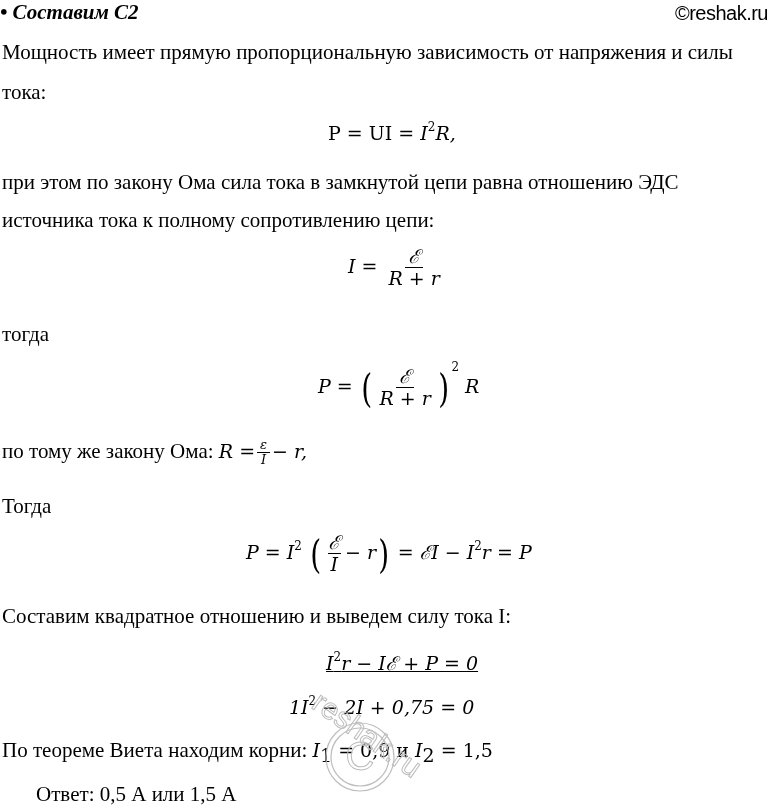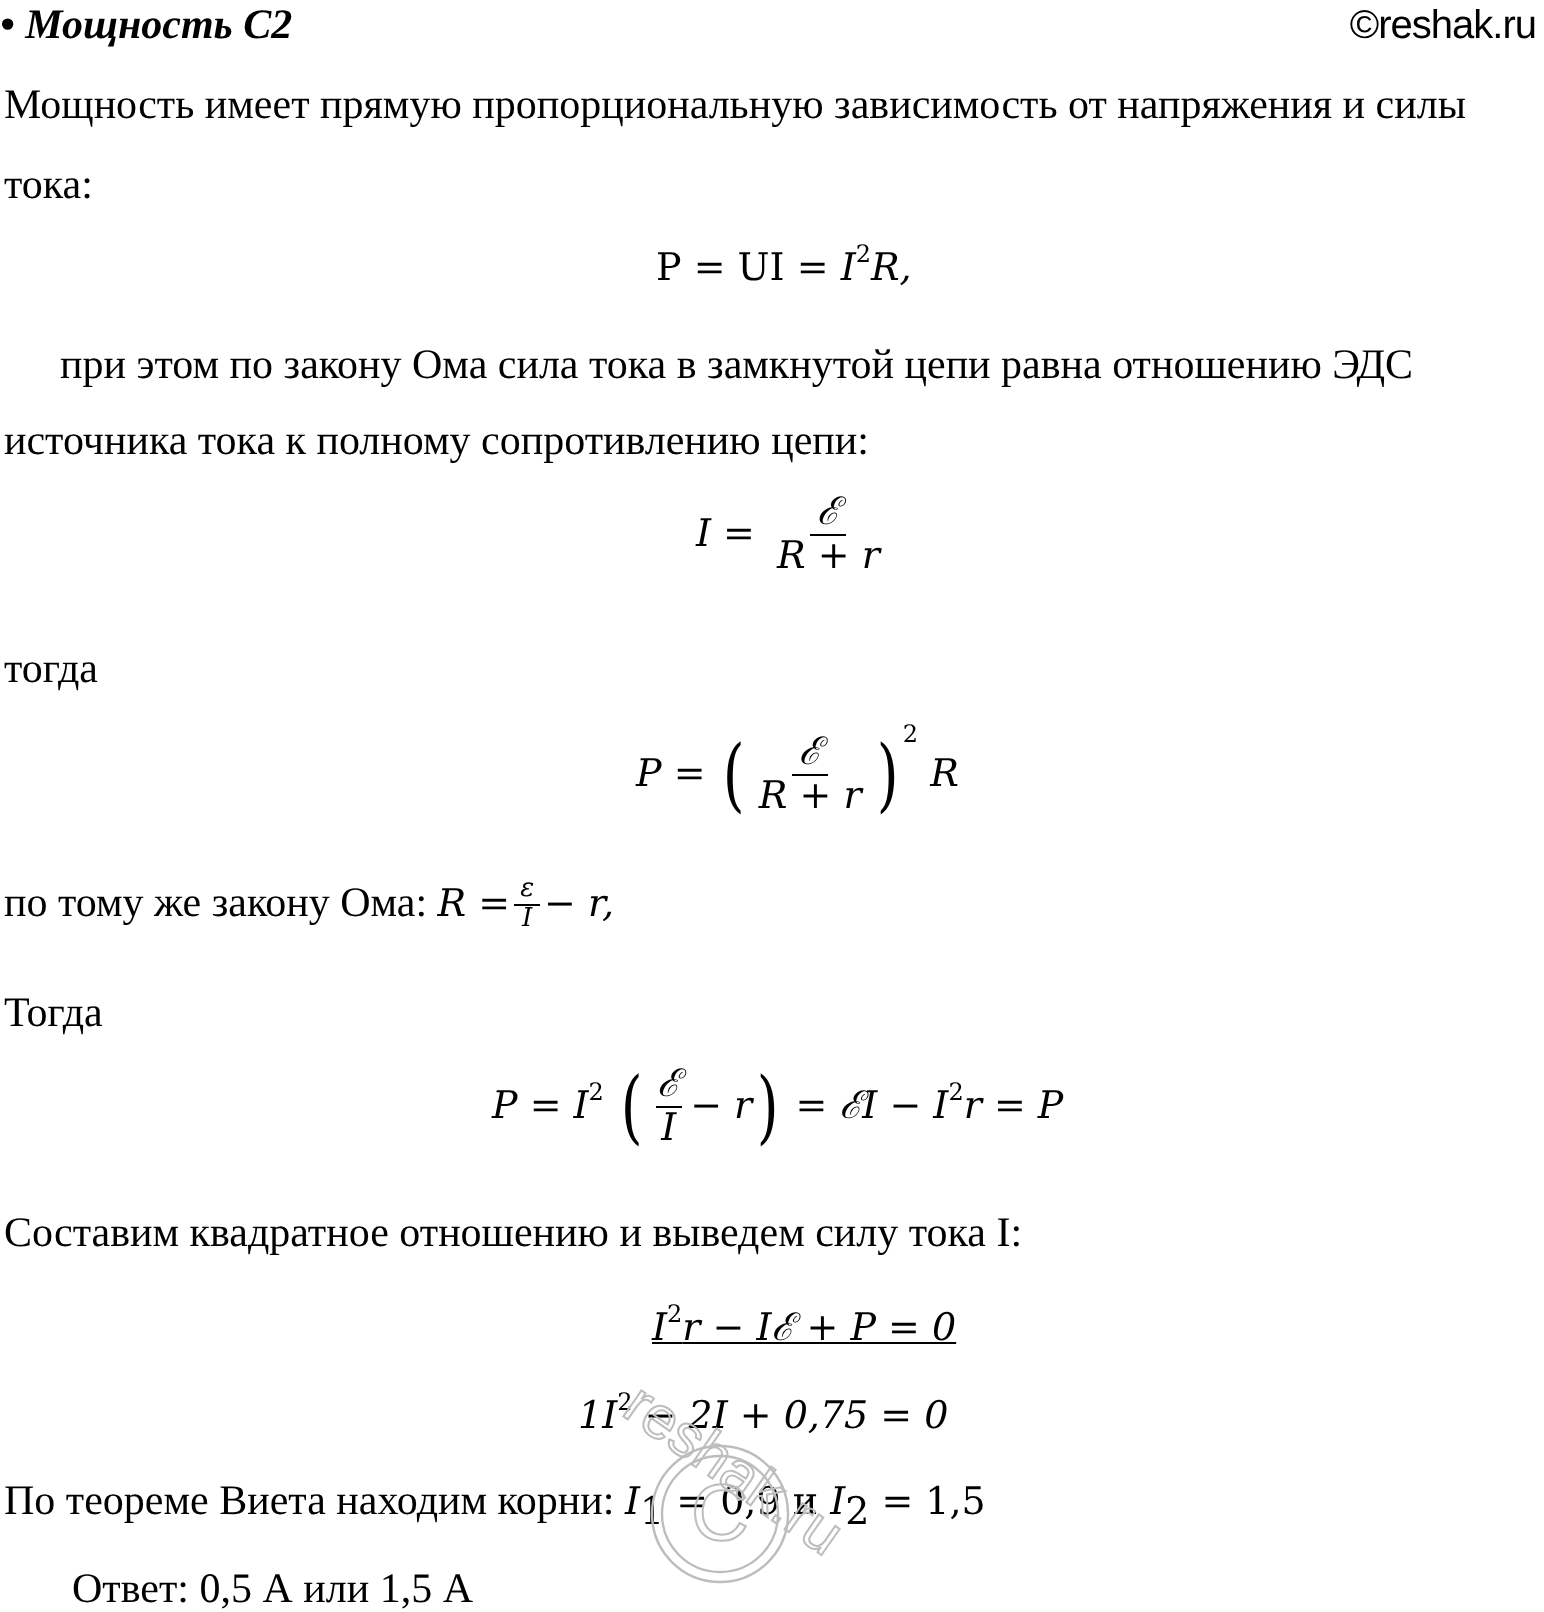--- a/index.html
+++ b/index.html
@@ -23,32 +23,32 @@
   sub { font-size: 12px; vertical-align: -5px; }
   .watermark {
     left: 300px; top: 672px; width: 200px; height: 140px; pointer-events: none;
   }
 </style>
 </head>
 <body>
 
 <div class="abs title">
   <span>•</span>
-  <span>Мощность С2</span>
+  <span>Составим С2</span>
 </div>
 <div class="abs copyright">©reshak.ru</div>
 
 <div class="abs para" style="top:40px;">Мощность имеет прямую пропорциональную зависимость от напряжения и силы</div>
 <div class="abs para" style="top:80px;">тока:</div>
 
 <div class="abs math" style="left:328px; top:120px;">
   <span>P = UI = </span><span class="mi">I</span><sup>2</sup><span class="mi">R,</span>
 </div>
 
-<div class="abs para" style="top:170px;margin-left:28px;">при этом по закону Ома сила тока в замкнутой цепи равна отношению ЭДС</div>
+<div class="abs para" style="top:170px;">при этом по закону Ома сила тока в замкнутой цепи равна отношению ЭДС</div>
 <div class="abs para" style="top:208px;">источника тока к полному сопротивлению цепи:</div>
 
 <div class="abs math" style="left:348px; top:246px;">
   <span class="mi">I =</span>
   <span class="frac">
       <span class="num mi">ℰ</span>
       <span class="den mi">R + r</span>
     </span>
 </div>
 

